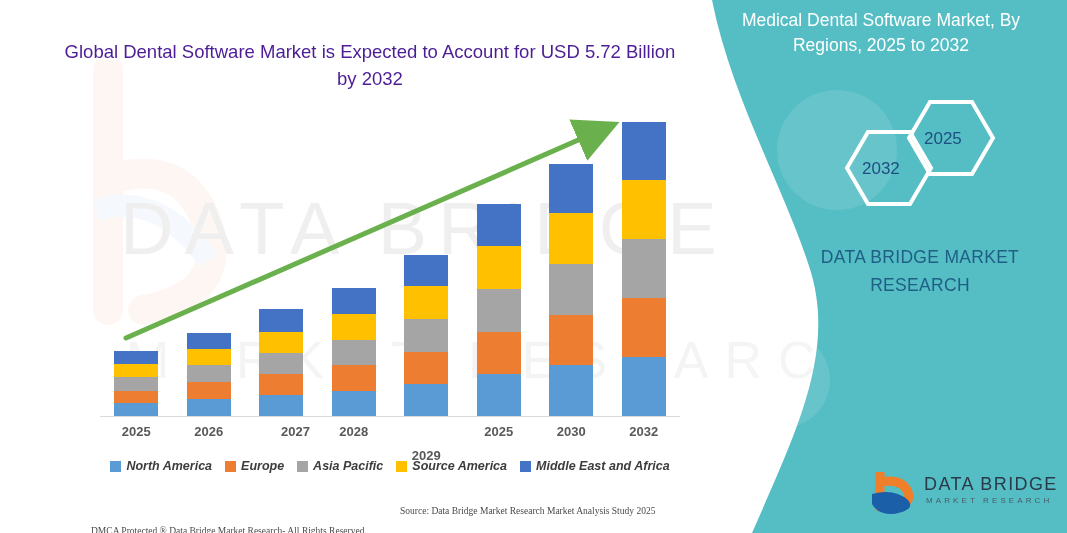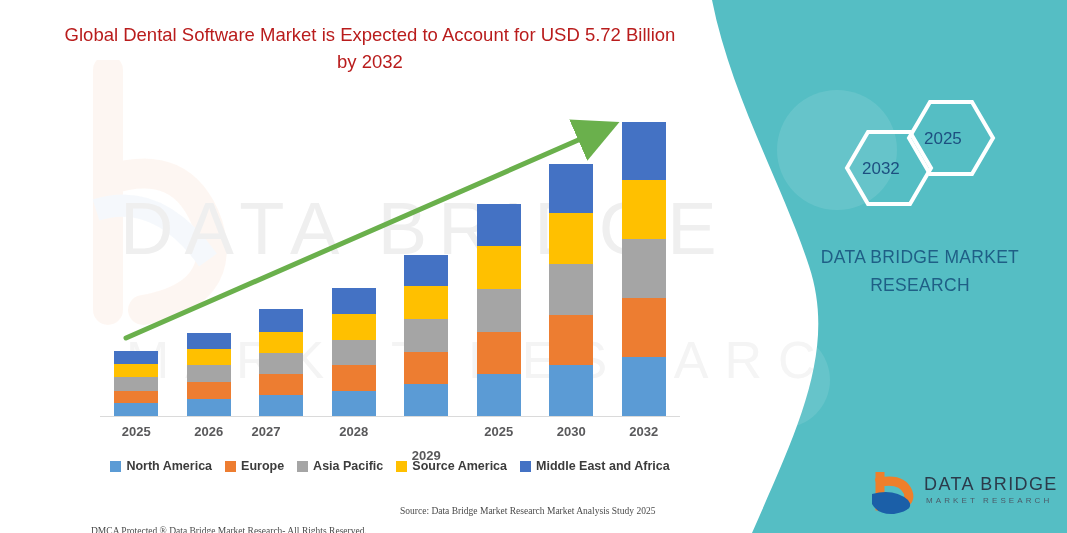--- a/index.html
+++ b/index.html
@@ -24,36 +24,36 @@
   .hex-label{position:absolute;color:#1d4f80;font-size:17px;}
   .dbmr-text{position:absolute;left:800px;top:243px;width:240px;text-align:center;
      color:#1f5f86;font-size:17.5px;line-height:28px;letter-spacing:.3px;}
 
   
   .logo{position:absolute;left:868px;top:472px;width:190px;height:46px;}
   .logo-main{position:absolute;left:56px;top:2px;font-size:18px;letter-spacing:1.4px;color:#2b3a4a;}
   .logo-sub{position:absolute;left:58px;top:24px;font-size:8px;letter-spacing:3.1px;color:#4b5a68;}
 
   
-  .main-title{position:absolute;left:60px;top:21px;width:620px;text-align:center;
-     color:#b91c1c;font-size:18.5px;line-height:27px;}
+  .main-title{position:absolute;left:60px;top:38px;width:620px;text-align:center;
+     color:#4c1d95;font-size:18.5px;line-height:27px;}
 
   .plot{position:absolute;left:100px;top:110px;width:580px;height:306px;}
   .bar-col{position:absolute;bottom:0;width:44px;display:flex;flex-direction:column;}
   .seg{width:100%;}
 
   .arrow-svg{position:absolute;left:100px;top:110px;width:580px;height:306px;pointer-events:none;}
 
   .axis-line{position:absolute;left:100px;top:416px;width:580px;height:1px;background:#dadada;}
   .xlabels{position:absolute;left:100px;top:424px;width:580px;height:22px;}
   .xlab{position:absolute;width:60px;text-align:center;font-size:13px;font-weight:bold;color:#59595b;}
 
   .legend{position:absolute;left:100px;top:456px;width:580px;height:20px;
      display:flex;justify-content:center;align-items:center;gap:13px;}
-  .lg-item{display:flex;align-items:center;gap:5px;}
+  .lg-item{display:flex;align-items:center;gap:5px;font-style:italic;}
   .lg-sw{width:11px;height:11px;display:inline-block;}
   .lg-tx{font-size:12.5px;font-weight:bold;color:#3c3c3c;white-space:nowrap;}
 
   .footer{position:absolute;left:0;top:506px;width:700px;height:20px;
      font-family:"Liberation Serif",serif;font-size:9.5px;color:#4a4a4a;}
   .f-left{position:absolute;left:91px;top:0;white-space:nowrap;margin-top:20px;}
   .f-right{position:absolute;left:400px;top:0;white-space:nowrap;}
 </style>
 </head>
 <body>
@@ -136,21 +136,21 @@
         <path d="M0,0 L9,4.5 L0,9 z" fill="#6ab04c"></path>
       </marker>
     </defs>
     <line x1="26" y1="228" x2="492" y2="24" stroke="#6ab04c" stroke-width="5" marker-end="url(#ah)" stroke-linecap="round"></line>
   </svg>
 
   <div class="axis-line"></div>
   <div class="xlabels" id="xlabels">
       <span class="xlab" style="left: 6.25px;">2025</span>
       <span class="xlab" style="left: 78.75px;">2026</span>
-      <span class="xlab" style="left: 136px;">2027</span>
+      <span class="xlab" style="left: 150px; text-align: right;">2027</span>
       <span class="xlab" style="left: 223.75px;">2028</span>
       <span class="xlab" style="left: 296.25px; margin-top: 24px;">2029</span>
       <span class="xlab" style="left: 368.75px;">2025</span>
       <span class="xlab" style="left: 441.25px;">2030</span>
       <span class="xlab" style="left: 513.75px;">2032</span>
     </div>
   <div class="legend" id="legend">
       <div class="lg-item">
         <span class="lg-sw" style="background: rgb(91, 155, 213);"></span>
         <span class="lg-tx">North America</span>
@@ -179,20 +179,21 @@
   </div>
 
   <svg class="teal-panel" viewBox="0 0 380 533" preserveAspectRatio="none">
     <path d="M25,0 L380,0 L380,533 L65,533 C110,430 150,350 122,266 C96,186 44,96 25,0 Z" fill="#55bec4"></path>
     <g opacity="0.10" fill="#ffffff">
       <circle cx="150" cy="150" r="60"></circle>
       <circle cx="95" cy="380" r="48"></circle>
     </g>
   </svg>
 
+  <div class="teal-title">Medical Dental Software Market, By Regions, 2025 to 2032</div>
 
   <div class="hexwrap">
     <svg viewBox="0 0 200 125" width="200" height="125">
       <polygon points="104,4 146,4 167,40 146,76 104,76 83,40" fill="none" stroke="#ffffff" stroke-width="4"></polygon>
       <polygon points="42,34 84,34 105,70 84,106 42,106 21,70" fill="none" stroke="#ffffff" stroke-width="4"></polygon>
     </svg>
     <span class="hex-label" style="left:98px;top:31px;">2025</span>
     <span class="hex-label" style="left:36px;top:61px;">2032</span>
   </div>
 

